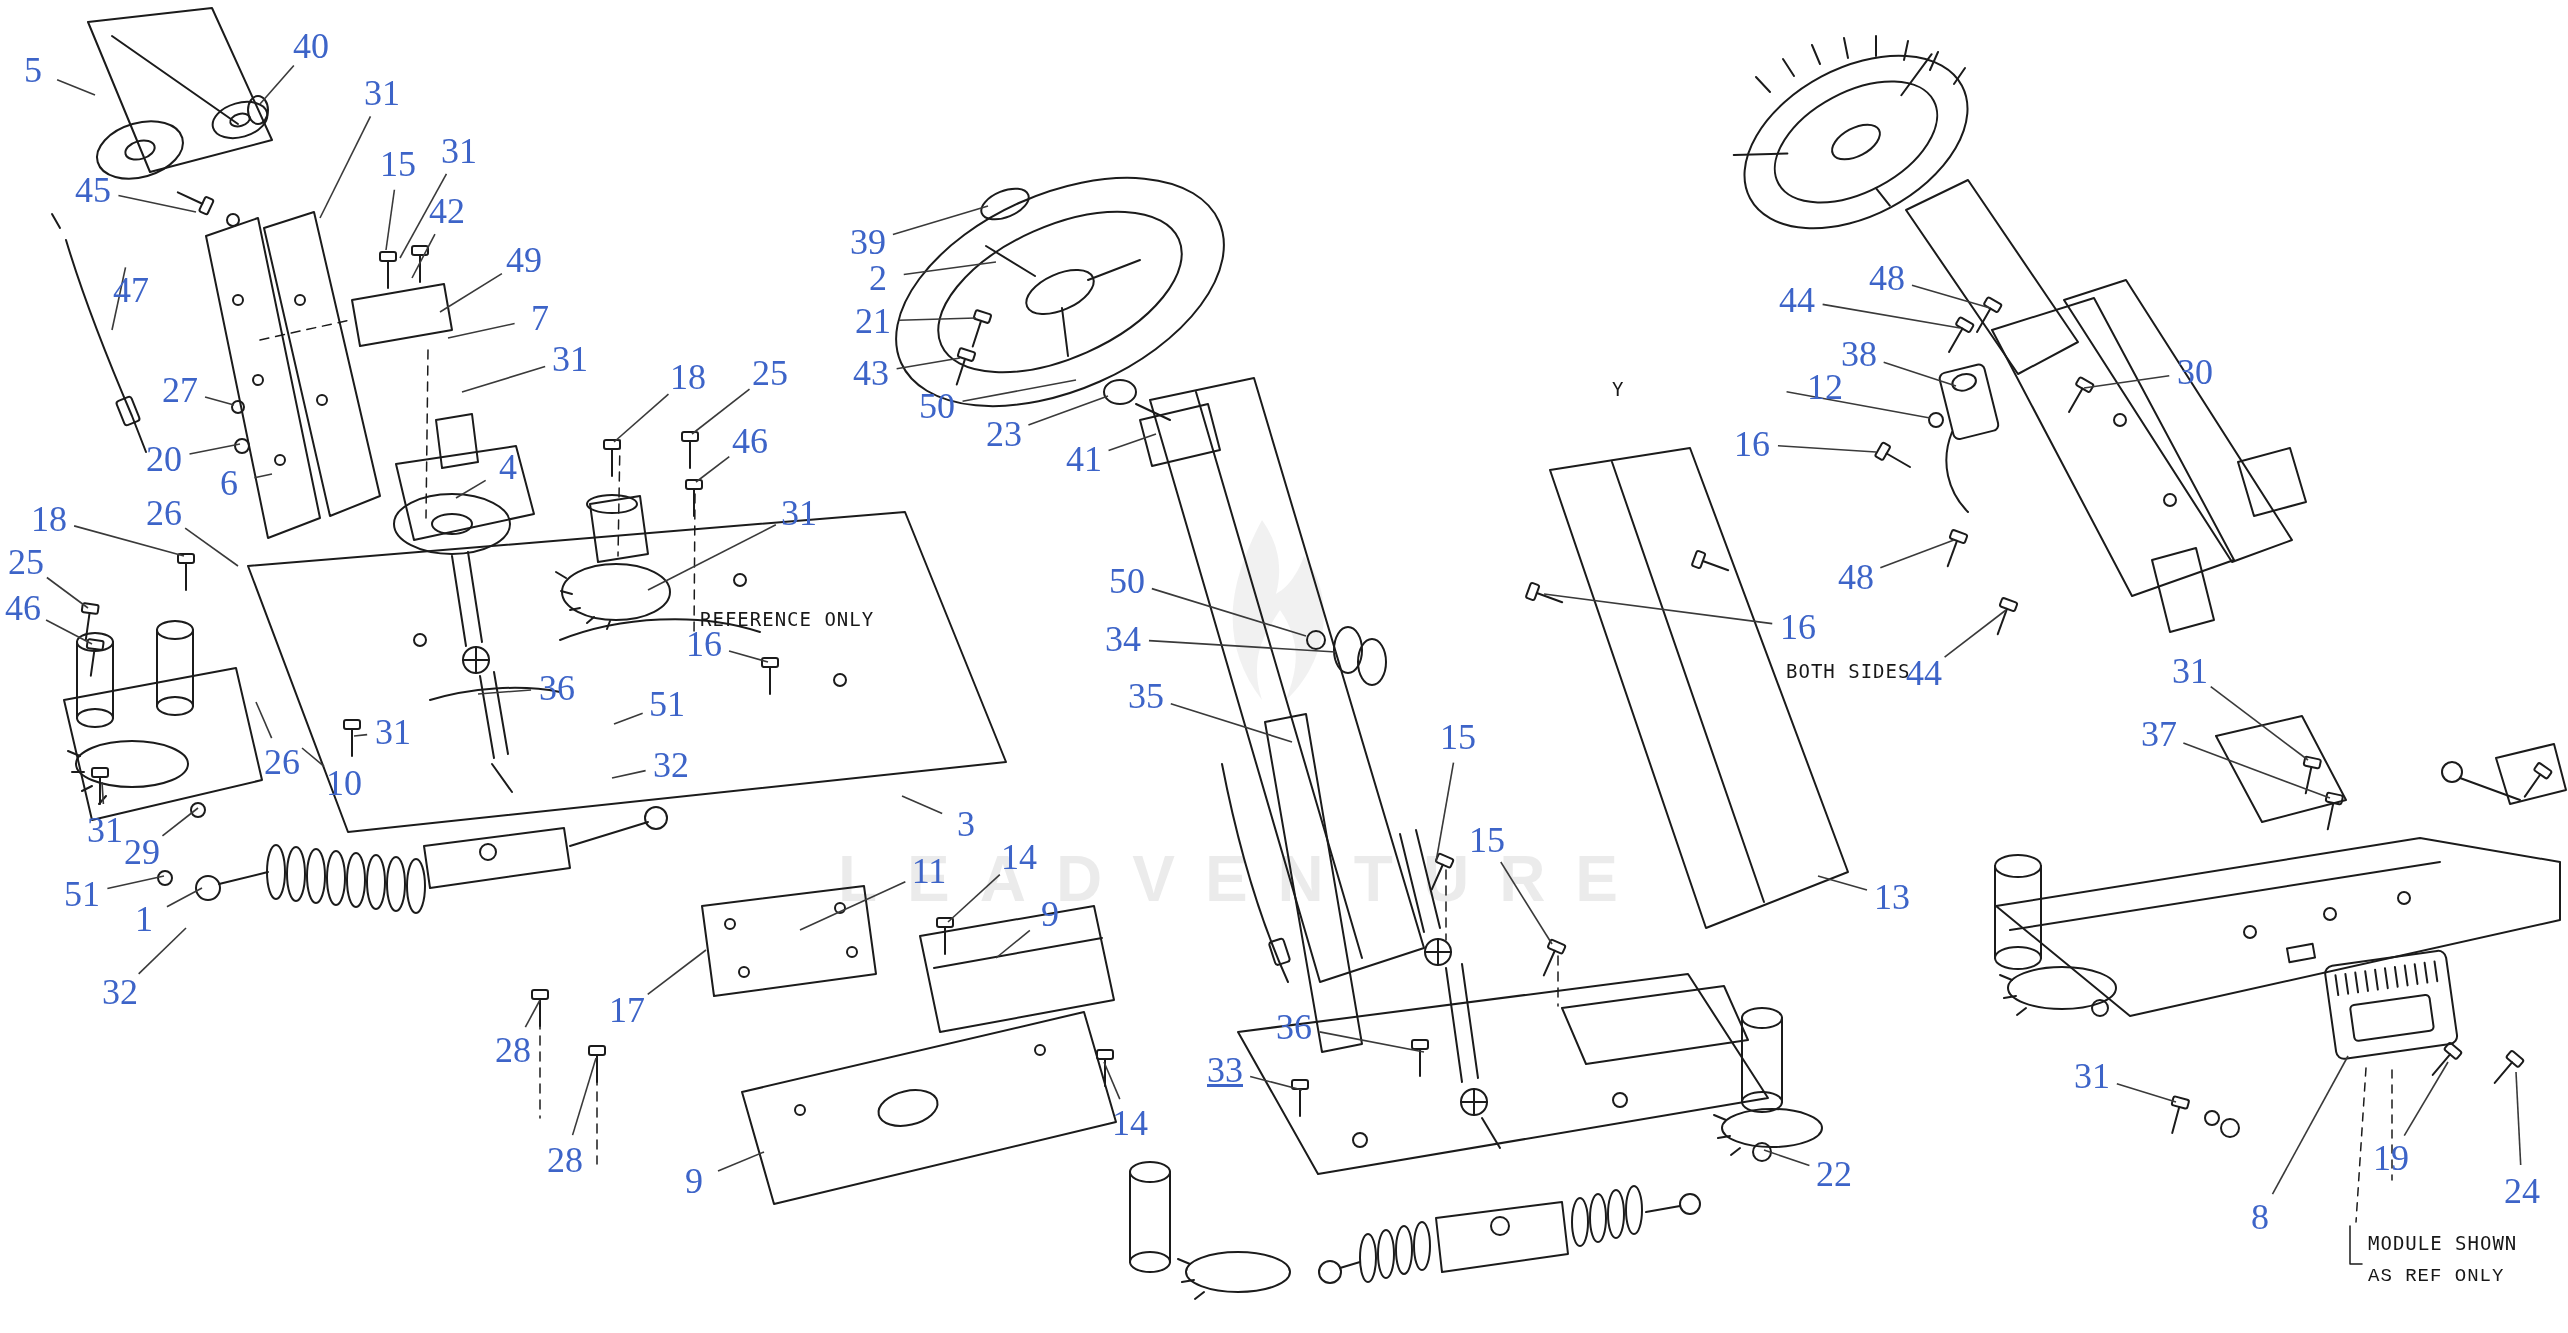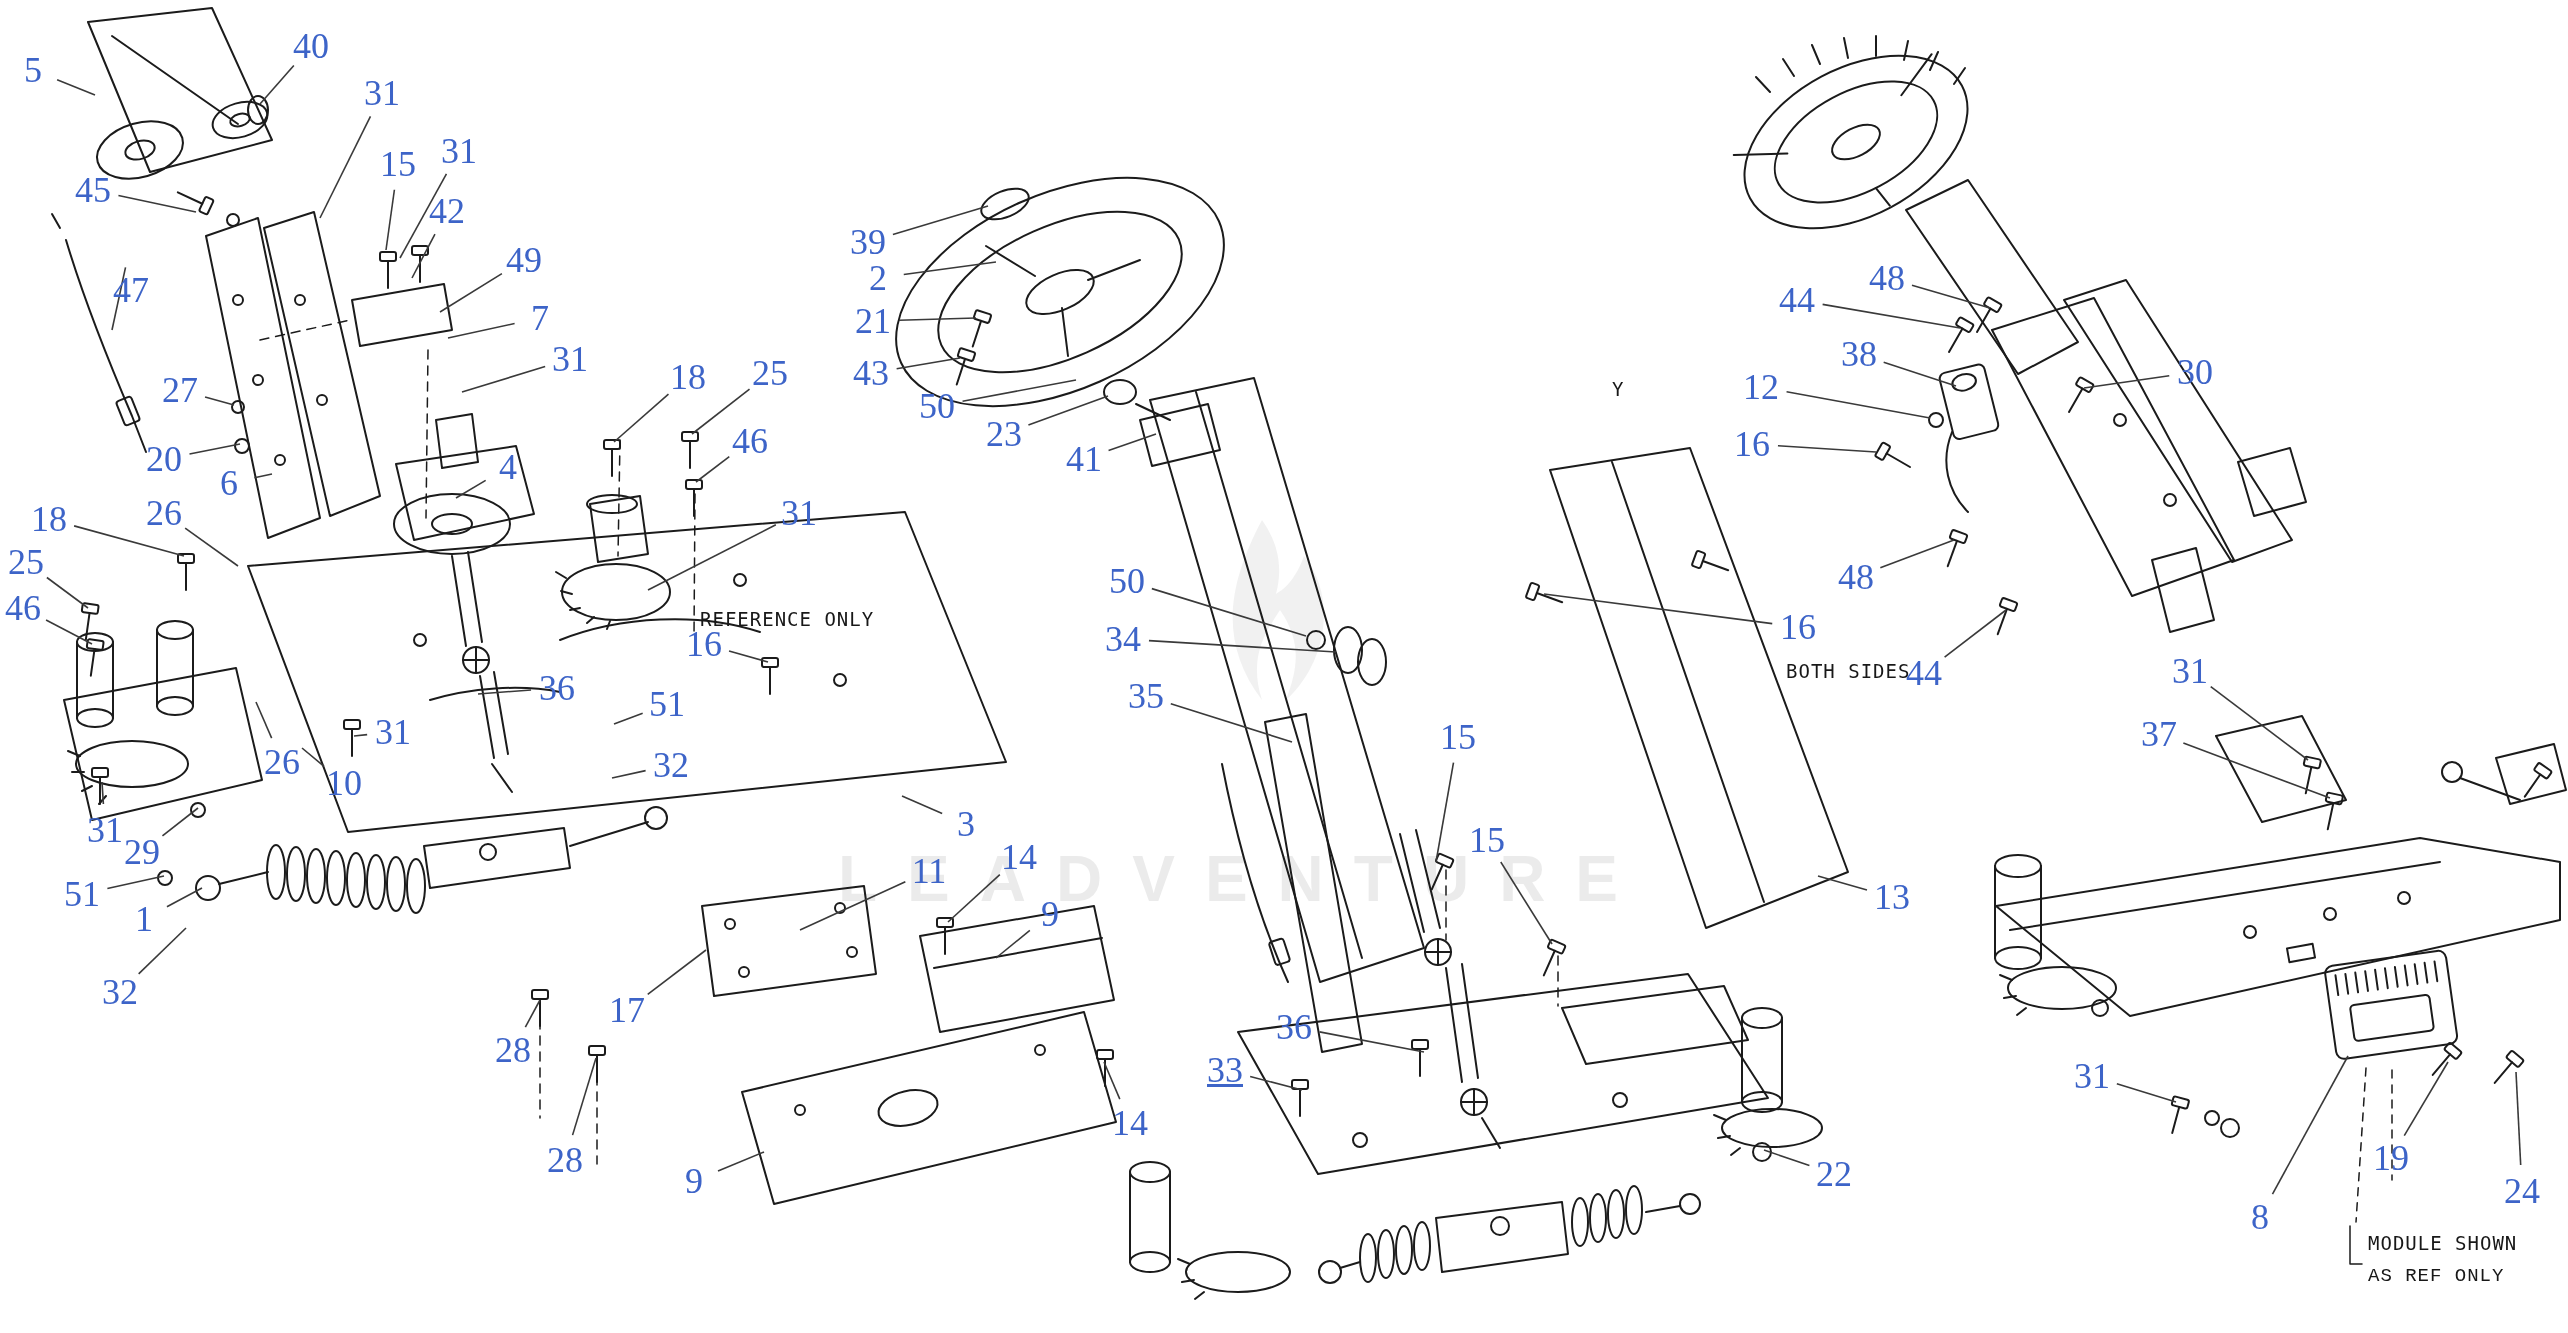--- a/index.html
+++ b/index.html
@@ -458,21 +458,21 @@
       <div class="callout" style="left: 1458px; top: 737px;">15</div>
       <div class="callout" style="left: 1487px; top: 840px;">15</div>
       <div class="callout" style="left: 1798px; top: 627px;">16</div>
       <div class="callout" style="left: 1892px; top: 897px;">13</div>
       <div class="callout" style="left: 1294px; top: 1027px;">36</div>
       <div class="callout" style="left: 1225px; top: 1070px; text-decoration: underline;">33</div>
       <div class="callout" style="left: 1834px; top: 1174px;">22</div>
       <div class="callout" style="left: 1797px; top: 300px;">44</div>
       <div class="callout" style="left: 1887px; top: 278px;">48</div>
       <div class="callout" style="left: 1859px; top: 354px;">38</div>
-      <div class="callout" style="left: 1761px; top: 387px;">12</div>
+      <div class="callout" style="left: 1825px; top: 387px;">12</div>
       <div class="callout" style="left: 1752px; top: 444px;">16</div>
       <div class="callout" style="left: 2195px; top: 372px;">30</div>
       <div class="callout" style="left: 1856px; top: 577px;">48</div>
       <div class="callout" style="left: 1924px; top: 673px;">44</div>
       <div class="callout" style="left: 2190px; top: 671px;">31</div>
       <div class="callout" style="left: 2159px; top: 734px;">37</div>
       <div class="callout" style="left: 2092px; top: 1076px;">31</div>
       <div class="callout" style="left: 2391px; top: 1158px;">19</div>
       <div class="callout" style="left: 2522px; top: 1191px;">24</div>
       <div class="callout" style="left: 2260px; top: 1217px;">8</div>

